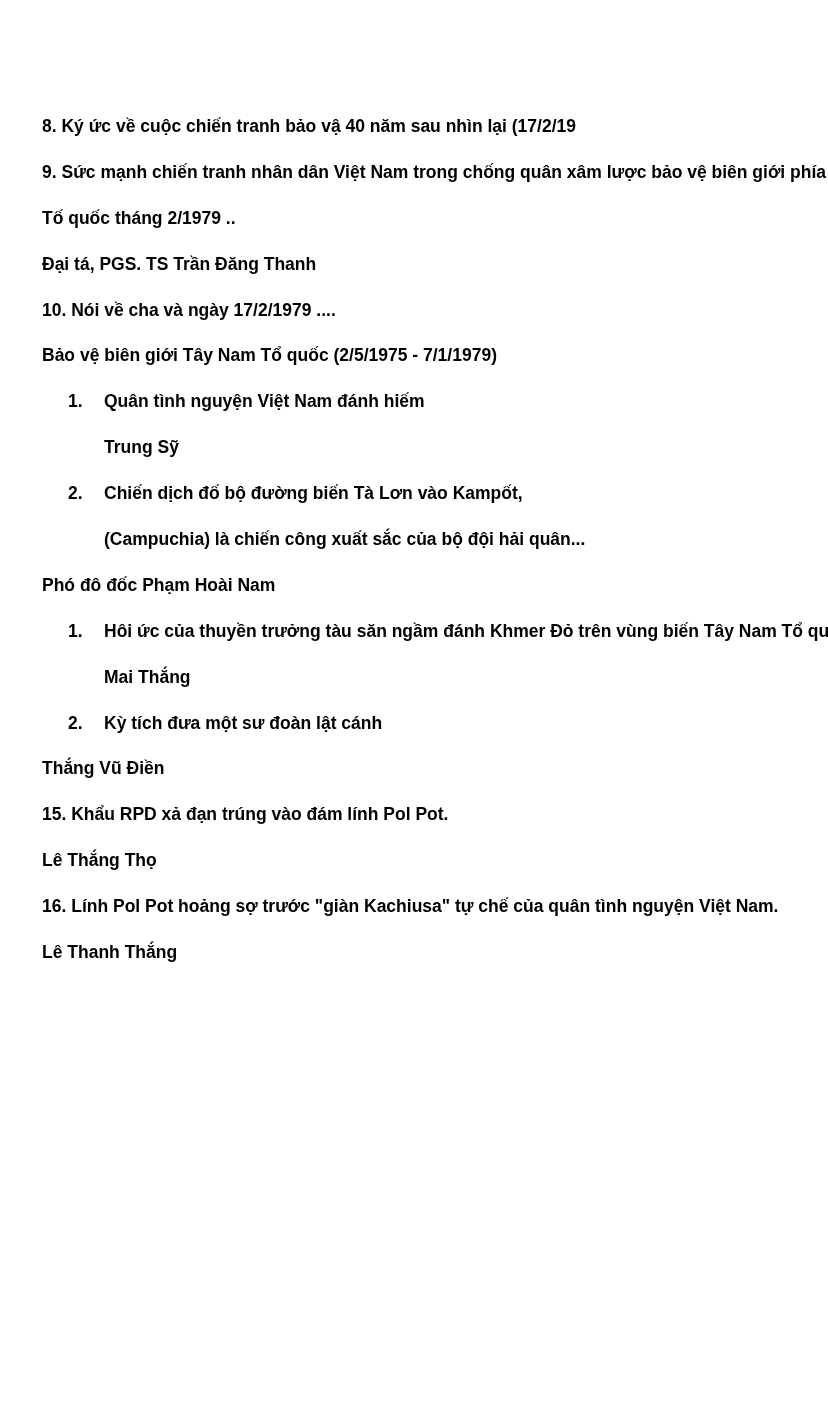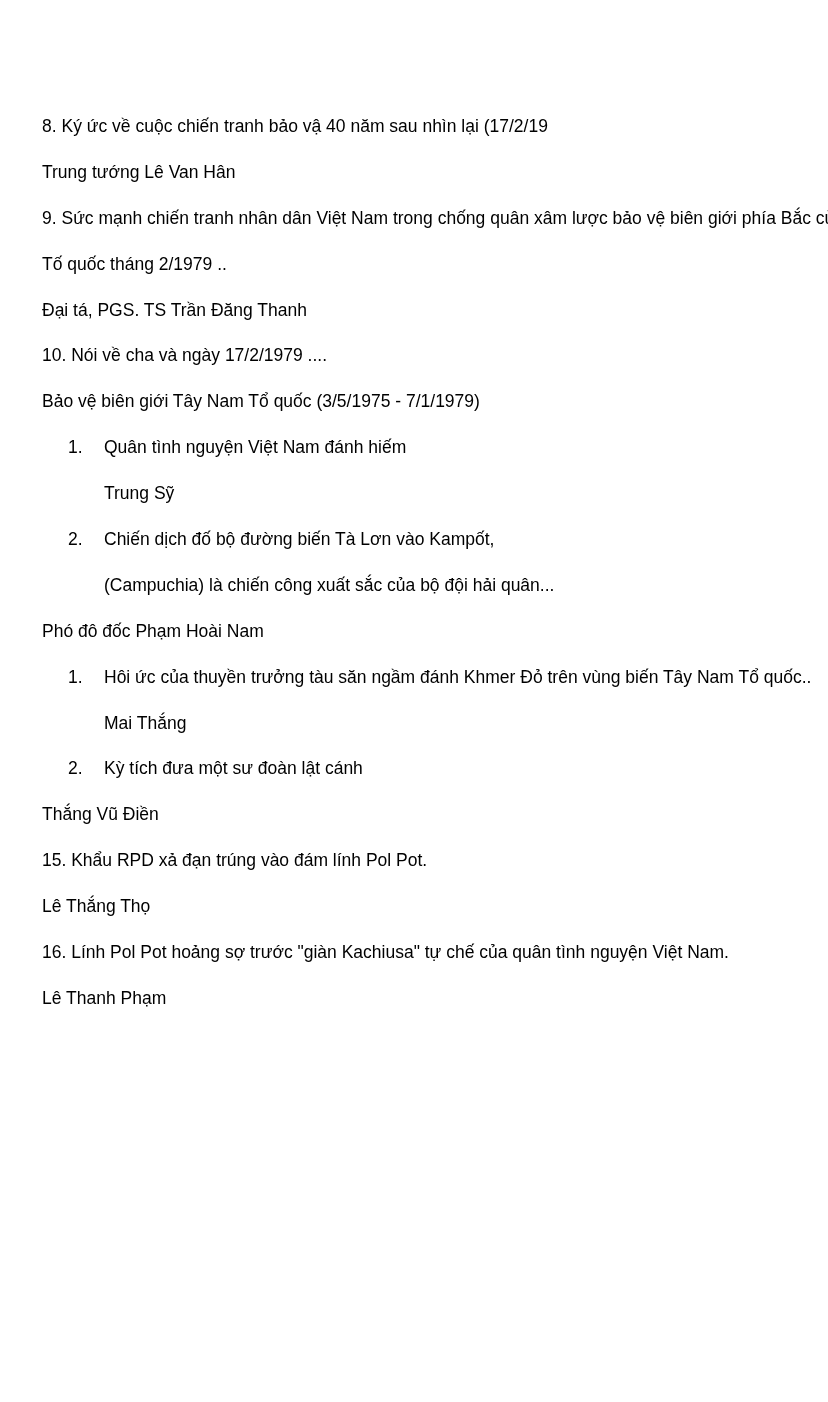--- a/index.html
+++ b/index.html
@@ -13,21 +13,21 @@
     position: relative;
     overflow: hidden;
     font-family: "Liberation Sans", sans-serif;
   }
   .doc {
     position: absolute;
     top: 104px;
     left: 42px;
     right: 0;
     color: #000000;
-    font-weight: normal;
+    font-weight: bold;
     font-size: 17.5px;
     letter-spacing: 0px;
   }
   .line {
     position: relative;
     height: 45.9px;
     line-height: 45.9px;
     white-space: nowrap;
   }
   .line.indent {
@@ -38,26 +38,25 @@
     left: 26px;
     top: 0;
   }
 </style>
 </head>
 <body>
 
 <div class="doc">
 
   <div class="line">8. Ký ức về cuộc chiến tranh bảo vậ 40 năm sau nhìn lại (17/2/19</div>
-  <div class="line">Trung tướng Lê Van Hân</div>
   <div class="line">9. Sức mạnh chiến tranh nhân dân Việt Nam trong chống quân xâm lược bảo vệ biên giới phía Bắc của</div>
   <div class="line">Tố quốc tháng 2/1979 ..</div>
   <div class="line">Đại tá, PGS. TS Trần Đăng Thanh</div>
   <div class="line">10. Nói về cha và ngày 17/2/1979 ....</div>
-  <div class="line">Bảo vệ biên giới Tây Nam Tổ quốc (3/5/1975 - 7/1/1979)</div>
+  <div class="line">Bảo vệ biên giới Tây Nam Tổ quốc (2/5/1975 - 7/1/1979)</div>
 
   <div class="line indent">
     <span class="marker">1.</span>
     <span class="text">Quân tình nguyện Việt Nam đánh hiếm</span>
   </div>
   <div class="line indent">Trung Sỹ</div>
 
   <div class="line indent">
     <span class="marker">2.</span>
     <span class="text">Chiến dịch đố bộ đường biến Tà Lơn vào Kampốt,</span>
@@ -74,15 +73,15 @@
 
   <div class="line indent">
     <span class="marker">2.</span>
     <span class="text">Kỳ tích đưa một sư đoàn lật cánh</span>
   </div>
 
   <div class="line">Thắng Vũ Điền</div>
   <div class="line">15. Khẩu RPD xả đạn trúng vào đám lính Pol Pot.</div>
   <div class="line">Lê Thắng Thọ</div>
   <div class="line">16. Lính Pol Pot hoảng sợ trước "giàn Kachiusa" tự chế của quân tình nguyện Việt Nam.</div>
-  <div class="line">Lê Thanh Phạm</div>
+  <div class="line">Lê Thanh Thắng</div>
 
 </div>
 
 </body></html>

